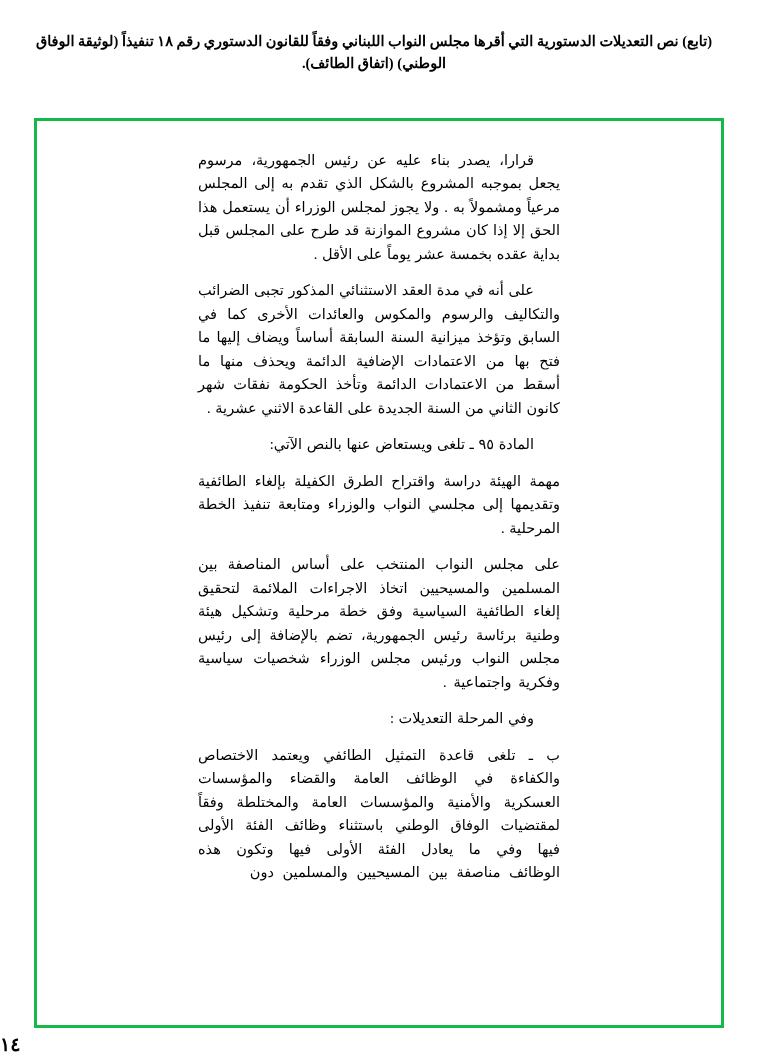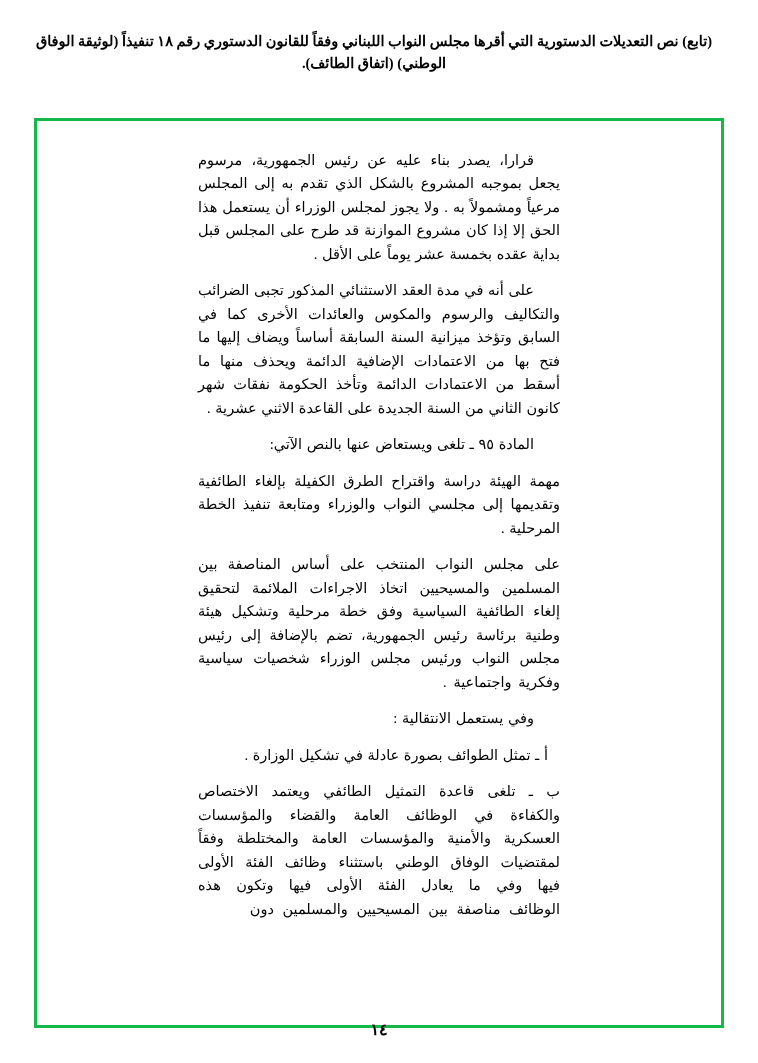--- a/index.html
+++ b/index.html
@@ -81,47 +81,46 @@
     word-spacing: 3.2px;
   }
   p.para.looser {
     word-spacing: 5px;
   }
   p.para.nojust {
     text-align: right;
   }
   .page-number {
     position: absolute;
-    bottom: 24px;
+    bottom: 7px;
     left: 0;
     right: 0;
-    text-align: center;
-    font-size: 16px;
+    text-align: left;
+    font-size: 19px;
     font-weight: bold;
     direction: rtl;
   }
 </style>
 </head>
 <body>
 
 <div class="page">
 
   <div class="doc-title">(تابع) نص التعديلات الدستورية التي أقرها مجلس النواب اللبناني وفقاً للقانون الدستوري رقم ١٨ تنفيذاً (لوثيقة الوفاق الوطني) (اتفاق الطائف).</div>
 
 
   <div class="frame">
     <div class="content">
       <div class="col">
         <p class="para indent">قرارا، يصدر بناء عليه عن رئيس الجمهورية، مرسوم يجعل بموجبه المشروع بالشكل الذي تقدم به إلى المجلس مرعياً ومشمولاً به . ولا يجوز لمجلس الوزراء أن يستعمل هذا الحق إلا إذا كان مشروع الموازنة قد طرح على المجلس قبل بداية عقده بخمسة عشر يوماً على الأقل .</p>
         <p class="para indent">على أنه في مدة العقد الاستثنائي المذكور تجبى الضرائب والتكاليف والرسوم والمكوس والعائدات الأخرى كما في السابق وتؤخذ ميزانية السنة السابقة أساساً ويضاف إليها ما فتح بها من الاعتمادات الإضافية الدائمة ويحذف منها ما أسقط من الاعتمادات الدائمة وتأخذ الحكومة نفقات شهر كانون الثاني من السنة الجديدة على القاعدة الاثني عشرية .</p>
         <p class="para nojust" style="text-indent:26px;">المادة ٩٥ ـ تلغى ويستعاض عنها بالنص الآتي:</p>
         <p class="para">مهمة الهيئة دراسة واقتراح الطرق الكفيلة بإلغاء الطائفية وتقديمها إلى مجلسي النواب والوزراء ومتابعة تنفيذ الخطة المرحلية .</p>
         <p class="para loose">على مجلس النواب المنتخب على أساس المناصفة بين المسلمين والمسيحيين اتخاذ الاجراءات الملائمة لتحقيق إلغاء الطائفية السياسية وفق خطة مرحلية وتشكيل هيئة وطنية برئاسة رئيس الجمهورية، تضم بالإضافة إلى رئيس مجلس النواب ورئيس مجلس الوزراء شخصيات سياسية وفكرية واجتماعية .</p>
-        <p class="para nojust" style="text-indent:26px;">وفي يستعمل الانتقالية :</p>
-        <p class="para nojust" style="text-indent:12px;">أ ـ تمثل الطوائف بصورة عادلة في تشكيل الوزارة .</p>
+        <p class="para nojust" style="text-indent:26px;">وفي المرحلة التعديلات :</p>
         <p class="para looser">ب ـ تلغى قاعدة التمثيل الطائفي ويعتمد الاختصاص والكفاءة في الوظائف العامة والقضاء والمؤسسات العسكرية والأمنية والمؤسسات العامة والمختلطة وفقاً لمقتضيات الوفاق الوطني باستثناء وظائف الفئة الأولى فيها وفي ما يعادل الفئة الأولى فيها وتكون هذه الوظائف مناصفة بين المسيحيين والمسلمين دون</p>
       </div>
     </div>
   </div>
 
   <div class="page-number">١٤</div>
 
 </div>
 
 </body></html>

